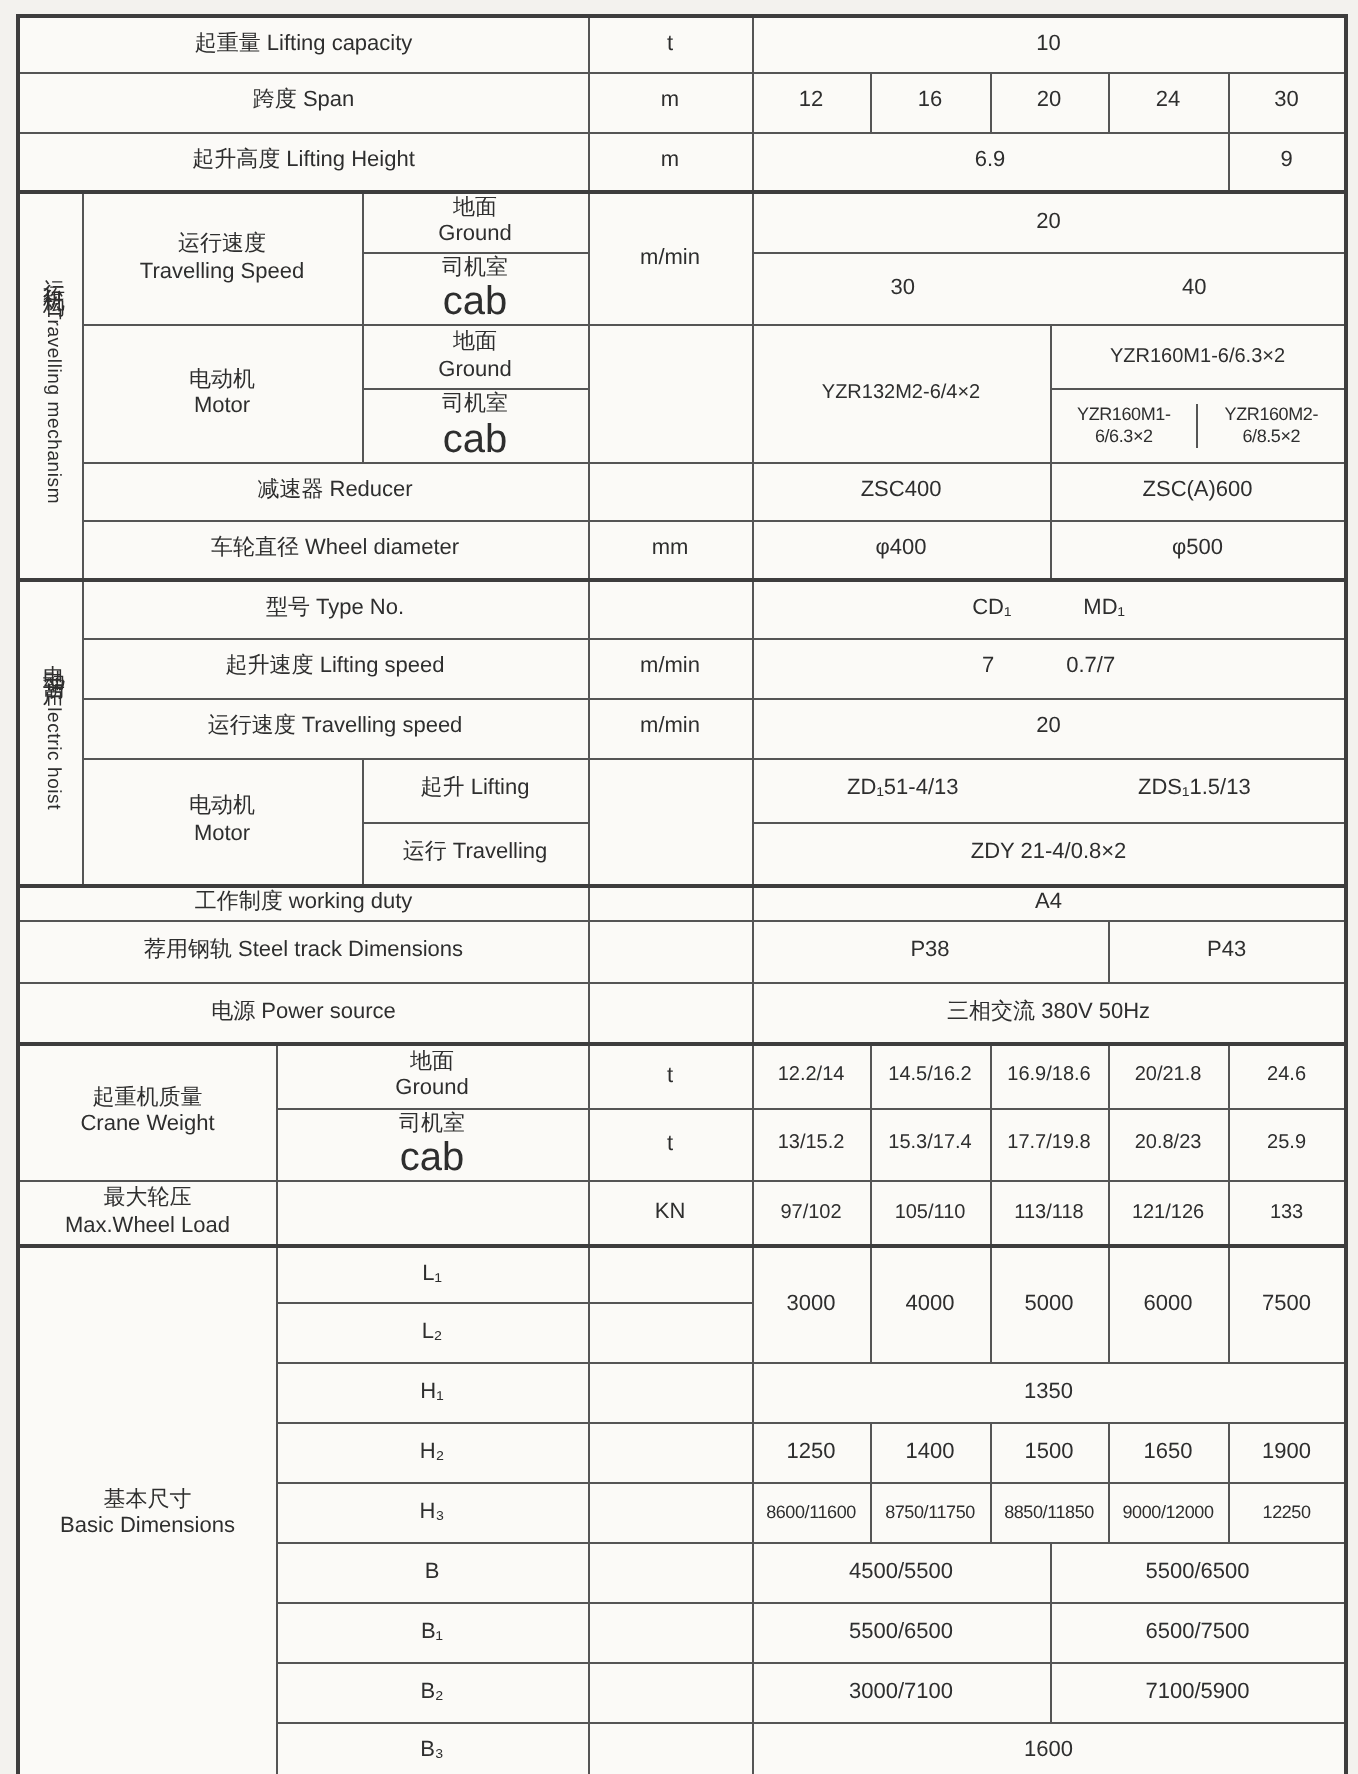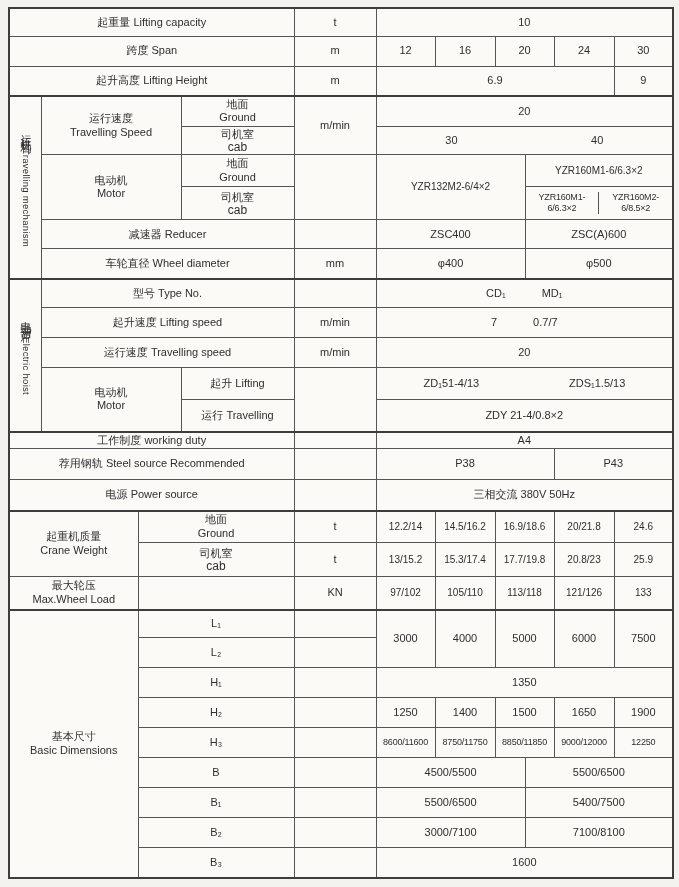--- a/index.html
+++ b/index.html
@@ -23,21 +23,21 @@
     text-align:center;
     vertical-align:middle;
     font-size:11px;
     line-height:1.22;
     padding:1px 2px;
     overflow:hidden;
   }
   tr.sec > td { border-top-width:2px; border-top-color:#3d3d3d; }
   
   .stack span { display:block; }
-  .cabword { font-size:12px; line-height:1; }
+  .cabword { font-size:20px; line-height:1; }
   
   .halves { display:flex; width:100%; }
   .halves > span { flex:1 1 50%; text-align:center; }
   
   .cpair { display:flex; justify-content:center; gap:36px; }
   
   td.split { padding:0; }
   td.split .inner { display:flex; width:100%; height:100%; align-items:stretch; }
   td.split .inner > div { flex:1 1 50%; display:flex; align-items:center; justify-content:center; }
   td.split .inner > div:first-child { border-right:1px solid #555; }
@@ -269,21 +269,21 @@
       <span>工作制度</span>
       <span>working duty</span>
     </td>
     <td></td>
     <td colspan="6">A4</td>
   </tr>
 
   <tr style="height:31px">
     <td colspan="4">
       <span>荐用钢轨</span>
-      <span>Steel source Recommended</span>
+      <span>Steel track Dimensions</span>
     </td>
     <td></td>
     <td colspan="4">P38</td>
     <td colspan="2">P43</td>
   </tr>
 
   <tr style="height:31px">
     <td colspan="4">
       <span>电源</span>
       <span>Power source</span>
@@ -395,28 +395,28 @@
     <td colspan="2">B</td>
     <td></td>
     <td colspan="3">4500/5500</td>
     <td colspan="3">5500/6500</td>
   </tr>
 
   <tr style="height:30px">
     <td colspan="2">B₁</td>
     <td></td>
     <td colspan="3">5500/6500</td>
-    <td colspan="3">5400/7500</td>
+    <td colspan="3">6500/7500</td>
   </tr>
 
   <tr style="height:30px">
     <td colspan="2">B₂</td>
     <td></td>
     <td colspan="3">3000/7100</td>
-    <td colspan="3">7100/8100</td>
+    <td colspan="3">7100/5900</td>
   </tr>
 
   <tr style="height:30px">
     <td colspan="2">B₃</td>
     <td></td>
     <td colspan="6">1600</td>
   </tr>
 
 </tbody>
     </table>

